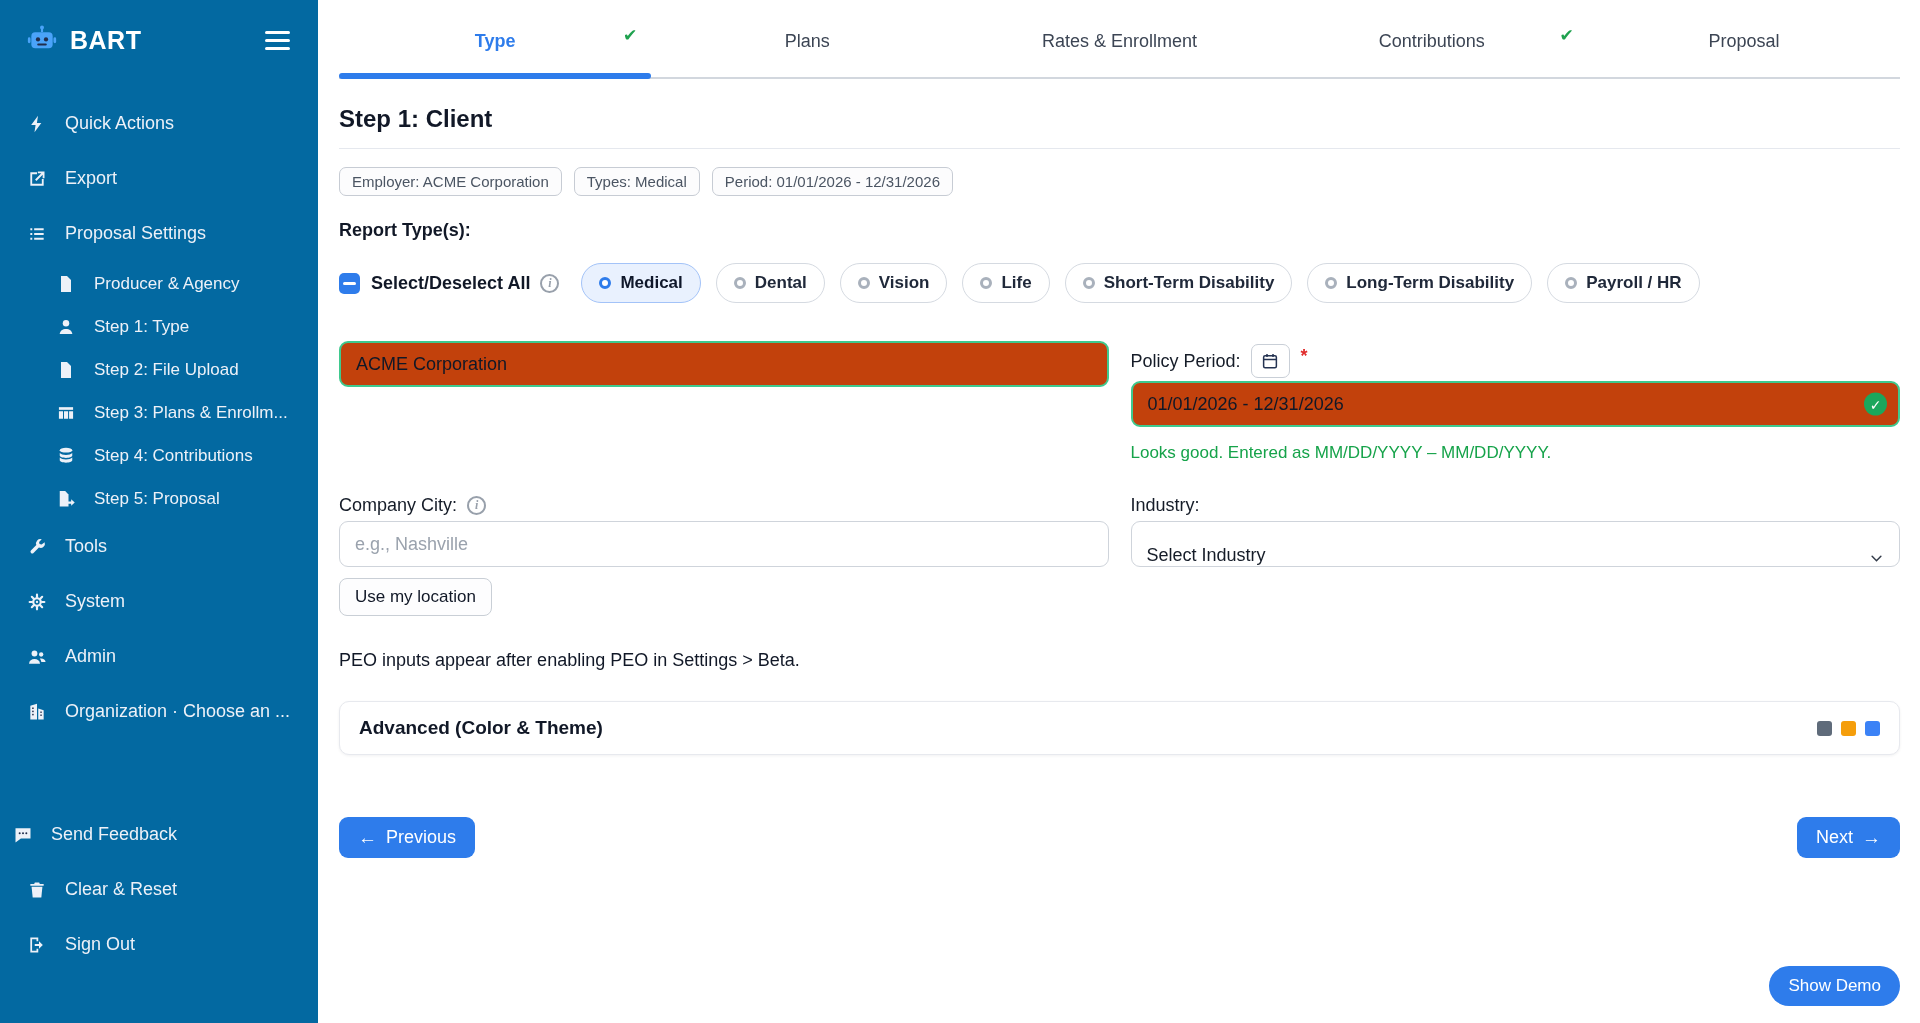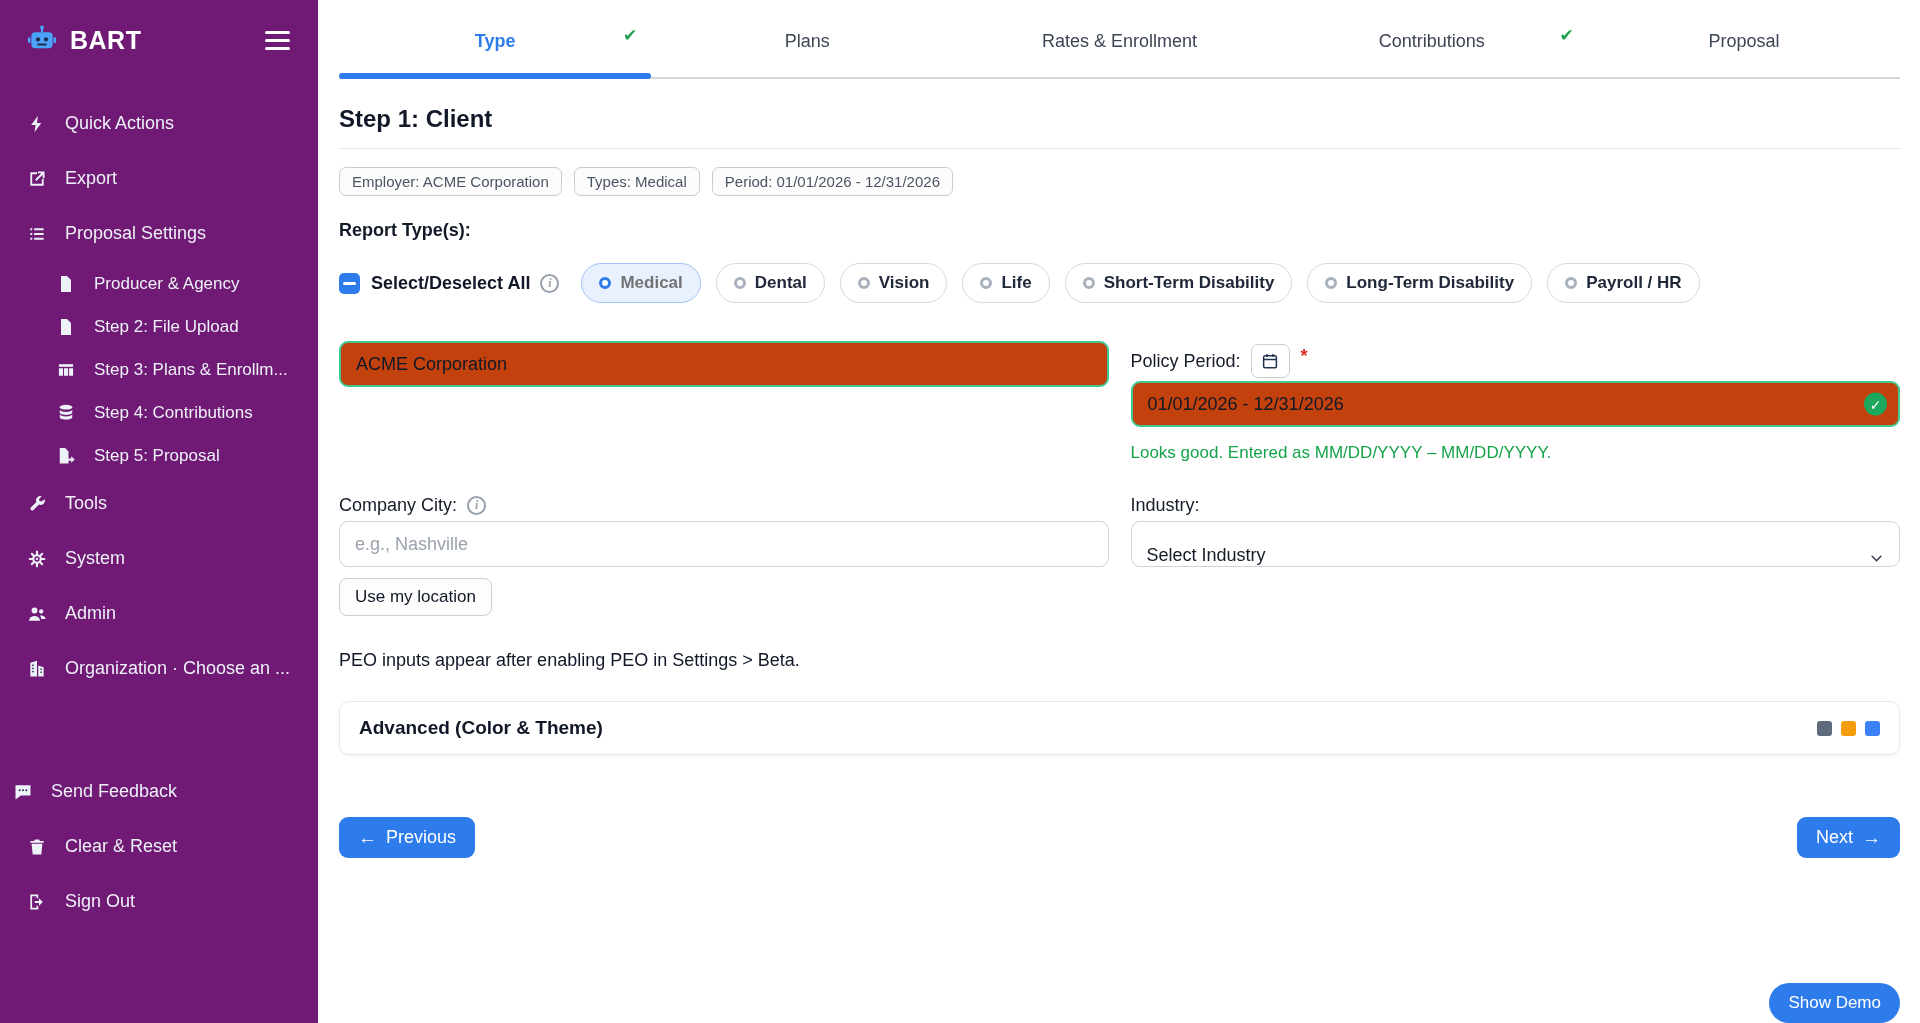--- a/index.html
+++ b/index.html
@@ -4,21 +4,21 @@
 <style>
   * { margin:0; padding:0; box-sizing:border-box; }
   html,body { width:1920px; height:1023px; }
   body {
     font-family:"Liberation Sans","DejaVu Sans",sans-serif;
     background:#ffffff; color:#111827; overflow:hidden;
   }
   .app { display:flex; width:100%; height:100%; }
 
   
-  .sidebar { width:318px; flex-shrink:0; background:#701a75; color:#edf1f8; display:flex; flex-direction:column; }
+  .sidebar { width:318px; flex-shrink:0; background:#0369a1; color:#edf1f8; display:flex; flex-direction:column; }
   .sb-header { display:flex; align-items:center; gap:12px; padding:24px 26px 18px; }
   .logo-badge svg { width:32px; height:32px; display:block; }
   .logo-text { font-size:25px; font-weight:700; color:#ffffff; letter-spacing:.5px; }
   .hamburger { margin-left:auto; background:none; border:none; cursor:pointer; display:flex; flex-direction:column; gap:5px; padding:4px 2px; }
   .hamburger span { width:25px; height:3px; background:#ffffff; border-radius:2px; }
   .sb-nav { padding-top:24px; display:flex; flex-direction:column; }
   .nav-item { display:flex; align-items:center; gap:17px; padding:15px 26px; font-size:18px; font-weight:500; color:#edf1f8; cursor:pointer; margin-bottom:4px; white-space:nowrap; }
   .nav-item.sub { padding:11px 26px 11px 55px; font-size:17px; margin-bottom:1px; }
   .nav-item.gap-top { margin-top:68px;padding-left:12px; }
   .nav-ic { width:22px; display:inline-flex; justify-content:center; flex-shrink:0; }
@@ -42,21 +42,21 @@
   .rt-label { margin-top:24px; font-size:18px; font-weight:700; }
 
   .rt-row { display:flex; align-items:center; margin-top:22px; }
   .checkbox { width:21px; height:21px; border-radius:5px; background:#2e7ceb; position:relative; cursor:pointer; flex-shrink:0; }
   .checkbox::after { content:""; position:absolute; left:4px; right:4px; top:9px; height:3px; background:#fff; border-radius:2px; }
   .rt-select-label { font-size:18px; font-weight:700; margin-left:11px; }
   .info-dot { width:19px; height:19px; border-radius:50%; border:2px solid #98a0ab; color:#98a0ab; font-size:12px; font-weight:700; font-style:italic; display:inline-flex; align-items:center; justify-content:center; margin-left:10px; flex-shrink:0; font-family:"Liberation Serif","DejaVu Serif",serif; }
   .pills { display:flex; gap:15px; margin-left:22px; }
   .pill { display:inline-flex; align-items:center; gap:9px; border:1px solid #d5dae1; border-radius:999px; background:#ffffff; padding:9px 17px; font-size:17px; font-weight:600; color:#20293a; cursor:pointer; white-space:nowrap; }
   .pill .dot { width:12px; height:12px; border-radius:50%; border:3px solid #a9b1bc; background:#ffffff; flex-shrink:0; }
-  .pill.selected { background:#e9f1fe; border-color:#a3c3f8; color:#737373;justify-content:flex-end; }
+  .pill.selected { background:#e9f1fe; border-color:#a3c3f8; color:#0f172a;justify-content:flex-end; }
   .pill.selected .dot { border-color:#2e7ceb; }
 
   .form-grid { display:grid; grid-template-columns:1fr 1fr; column-gap:22px; row-gap:26px; margin-top:38px; }
   .label-row { display:flex; align-items:center; gap:10px; height:40px; font-size:18px; color:#151c28; }
   .label-row.short { height:32px; }
   .text-input { width:100%; height:46px; border-radius:9px; border:1px solid #cfd4db; padding:0 15px; font-size:18px; font-family:inherit; color:#111827; background:#ffffff; outline:none; }
   .text-input::placeholder { color:#9aa2ad; }
   .input-valid { background:#c2410c; border:2px solid #3fc98e; }
   .input-wrap { position:relative; }
   .badge-check { position:absolute; right:13px; top:50%; transform:translateY(-50%); width:23px; height:23px; border-radius:50%; background:#1ba75c; color:#ffffff; display:flex; align-items:center; justify-content:center; font-size:14px; font-weight:700; }
@@ -76,21 +76,21 @@
   .swatches { display:flex; gap:9px; }
   .swatch { width:15px; height:15px; border-radius:3px; }
   .swatch.s1 { background:#5f6b7a; }
   .swatch.s2 { background:#f59e0b; }
   .swatch.s3 { background:#3b82f6; }
 
   .nav-buttons { display:flex; justify-content:space-between; margin-top:62px; }
   .btn { display:inline-flex; align-items:center; gap:9px; background:#2e7ceb; color:#ffffff; border:none; border-radius:9px; padding:10px 19px; font-size:18px; font-family:inherit; cursor:pointer; }
   .btn .arrow { font-size:19px; line-height:1; }
 
-  .show-demo { position:absolute; right:20px; bottom:0; background:#2e7ceb; color:#ffffff; border:none; border-radius:999px; padding:10px 19px; font-size:17px; font-family:inherit; cursor:pointer; }
+  .show-demo { position:absolute; right:20px; bottom:17px; background:#2e7ceb; color:#ffffff; border:none; border-radius:999px; padding:10px 19px; font-size:17px; font-family:inherit; cursor:pointer; }
 </style>
 </head>
 <body>
 
 <div class="app">
 
   <aside class="sidebar">
     <div class="sb-header">
       <span class="logo-badge">
         <svg viewBox="0 0 24 24" fill="#4aa3f9">
@@ -143,20 +143,29 @@
         <span class="nav-ic">
           <svg viewBox="0 0 24 24" fill="currentColor">
               <path d="M6 2.5h7.2l4.8 4.8v14.2H6z"></path>
             </svg>
         </span>
         <span>Producer &amp; Agency</span>
       </div>
       <div class="nav-item sub">
         <span class="nav-ic">
           <svg viewBox="0 0 24 24" fill="currentColor">
+              <circle cx="12" cy="7.6" r="3.9"></circle>
+              <path d="M4.4 20.5c.4-4 3.6-6.1 7.6-6.1s7.2 2.1 7.6 6.1z"></path>
+            </svg>
+        </span>
+        <span>Step 1: Type</span>
+      </div>
+      <div class="nav-item sub">
+        <span class="nav-ic">
+          <svg viewBox="0 0 24 24" fill="currentColor">
               <path d="M6 2.5h7.2l4.8 4.8v14.2H6z"></path>
             </svg>
         </span>
         <span>Step 2: File Upload</span>
       </div>
       <div class="nav-item sub">
         <span class="nav-ic">
           <svg viewBox="0 0 24 24" fill="currentColor">
               <path d="M3.5 5h17v3.2h-17z"></path>
               <path d="M3.5 9.8h4.9V19H3.5zM9.6 9.8h4.9V19H9.6zM15.7 9.8h4.8V19h-4.8z"></path>

